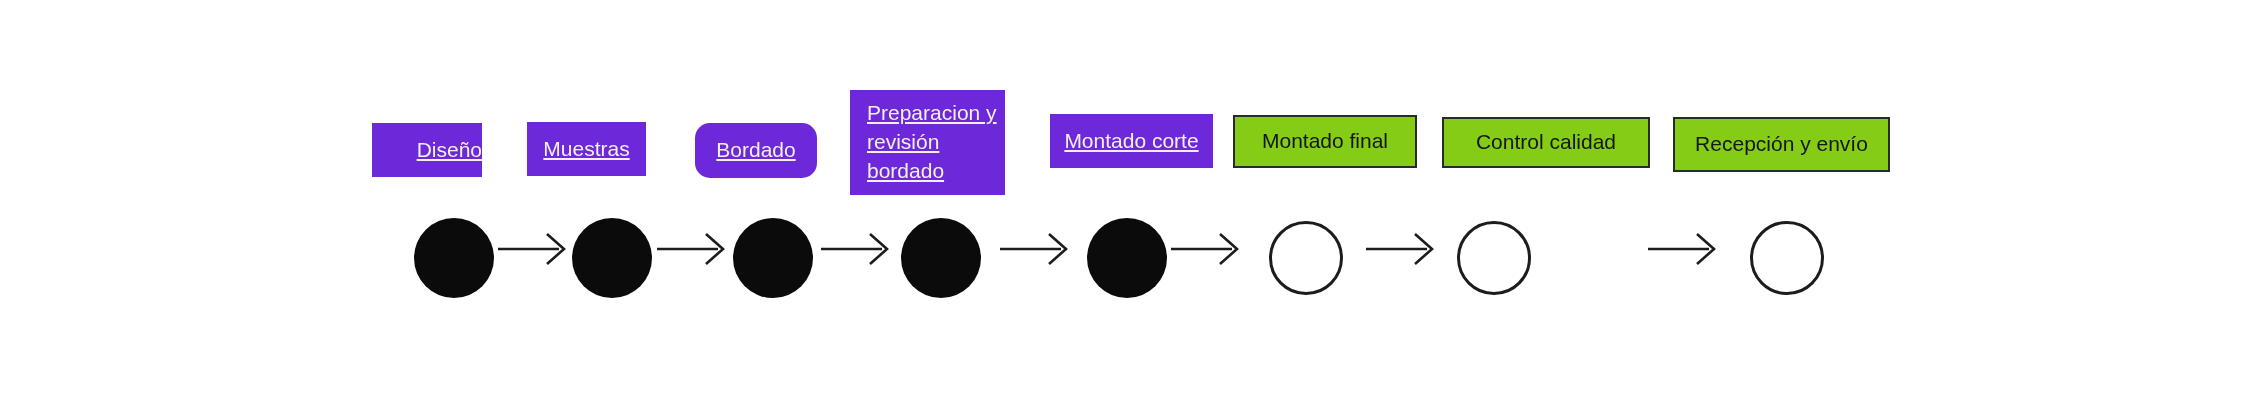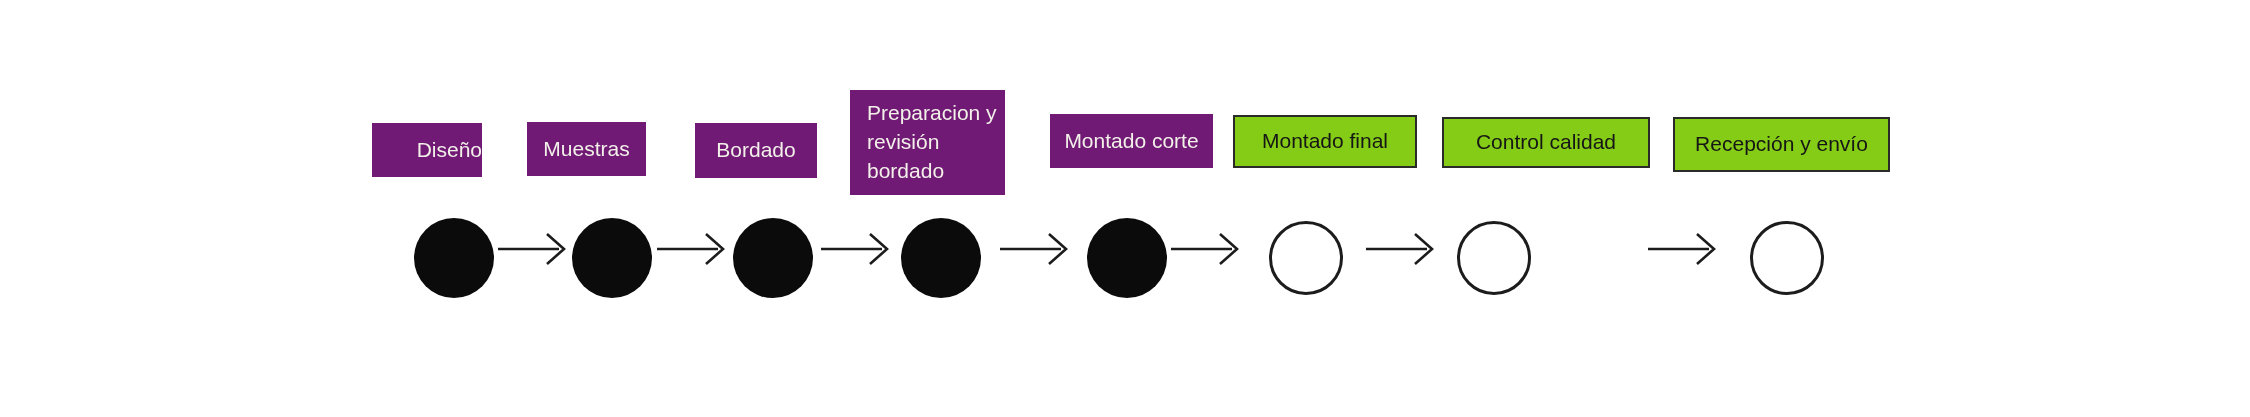--- a/index.html
+++ b/index.html
@@ -20,40 +20,41 @@
     display: flex;
     align-items: center;
     justify-content: center;
     box-sizing: border-box;
     font-size: 21px;
     line-height: 1.35;
     text-align: center;
     white-space: nowrap;
   }
   .box.dark {
-    background: #701a75;
+    background: #6d28d9;
     color: #f2f0e9;
     border: none;
+    text-decoration: underline;
   }
   .box.light {
     background: #84cc16;
     color: #161616;
     border: 2.5px solid #2a2a28;
   }
   .box.multiline {
     justify-content: flex-start;
     text-align: left;
     white-space: normal;
     padding: 8px 8px 8px 17px;
     line-height: 1.38;
   }
   
   .b1 { left: 372px;  top: 123px; width: 110px; height: 54px; justify-content: flex-end; }
   .b2 { left: 527px;  top: 122px; width: 119px; height: 54px; }
-  .b3 { left: 695px;  top: 123px; width: 122px; height: 55px; }
+  .b3 { left: 695px;  top: 123px; width: 122px; height: 55px; border-radius: 15px; }
   .b4 { left: 850px;  top: 90px;  width: 155px; height: 105px; }
   .b5 { left: 1050px; top: 114px; width: 163px; height: 54px; }
   .b6 { left: 1233px; top: 115px; width: 184px; height: 53px; }
   .b7 { left: 1442px; top: 117px; width: 208px; height: 51px; }
   .b8 { left: 1673px; top: 117px; width: 217px; height: 55px; }
 
   .circle {
     position: absolute;
     border-radius: 50%;
     box-sizing: border-box;

